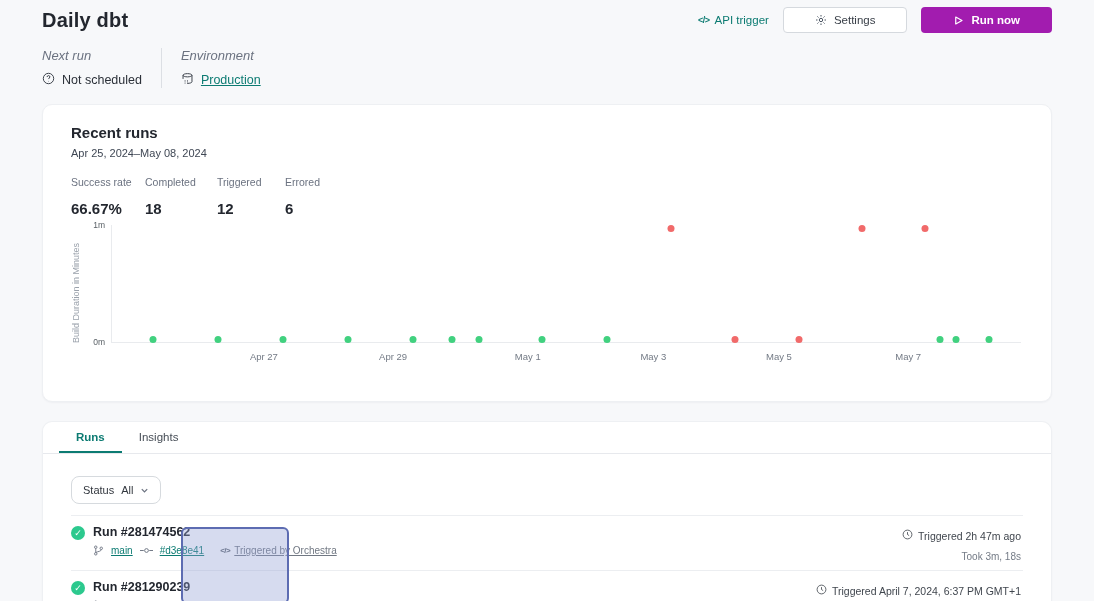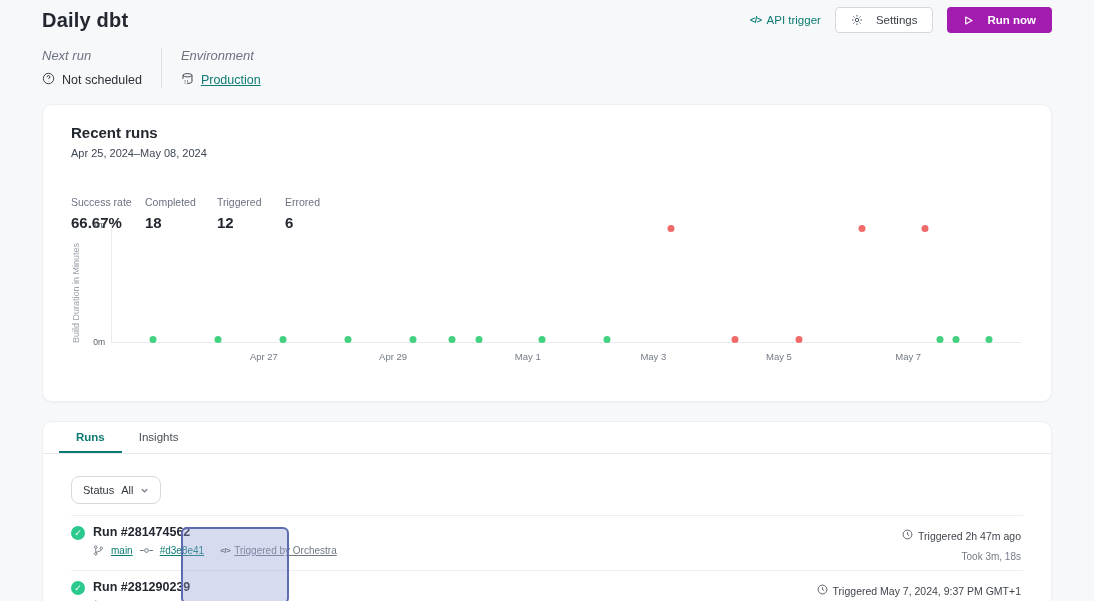--- a/index.html
+++ b/index.html
@@ -10,38 +10,38 @@
     background: #f7f8fa;
     font-family: "Liberation Sans", sans-serif;
     color: #262a33;
   }
   
   .header { display:flex; justify-content:space-between; align-items:center; padding:4px 42px 0 42px; height:36px; }
   .page-title { font-size:20px; font-weight:700; color:#23272f; letter-spacing:.2px; }
   .header-actions { display:flex; align-items:center; gap:14px; }
   .link-teal { color:#0c7b72; font-size:11.5px; text-decoration:none; display:inline-flex; align-items:center; gap:5px; cursor:pointer; }
   .code-glyph { font-size:9px; font-weight:700; letter-spacing:-.5px; }
-  .btn { display:inline-flex; align-items:center; gap:13px; font-size:11.5px; border-radius:4px; padding:6px 15px; cursor:pointer; border:1px solid transparent; font-family:inherit; }
+  .btn { display:inline-flex; align-items:center; gap:7px; font-size:11.5px; border-radius:4px; padding:6px 31px; cursor:pointer; border:1px solid transparent; font-family:inherit; }
   .btn-secondary { background:#fff; border-color:#d5d9de; color:#3a4049; }
   .btn-primary { background:#a21caf; color:#fff; font-weight:600; }
   .btn svg { display:block; }
   
   .meta-row { display:flex; align-items:stretch; margin:12px 42px 0; gap:19px; }
   .meta-block { display:flex; flex-direction:column; gap:9px; }
   .meta-label { font-size:13px; color:#6b7280;font-style:italic; }
   .meta-value { font-size:12.5px; color:#2b3038; display:flex; align-items:center; gap:7px; }
   .meta-divider { width:1px; background:#dcdfe4; }
   .meta-value a { color:#0c7b72; text-decoration:underline; }
   
   .card { background:#fff; border:1px solid #eef0f3; border-radius:10px; margin:0 42px; box-shadow:0 1px 2px rgba(16,24,40,.04); }
   .card-recent { position:relative; margin-top:16px; height:298px; padding:19px 28px 0; }
   .card-title { font-size:15px; font-weight:700; color:#23272f; }
   .card-sub { font-size:11px; color:#3f4754; margin-top:6px; }
   .stats-row { display:flex; margin-top:17px; }
-  .stat-block { display:flex; flex-direction:column; gap:6px;margin-top:20px; }
+  .stat-block { display:flex; flex-direction:column; gap:12px; }
   .stat-block:nth-child(1){ width:74px; } .stat-block:nth-child(2){ width:72px; } .stat-block:nth-child(3){ width:68px; }
   .stat-label { font-size:10.5px; color:#6b7280; }
   .stat-value { font-size:15px; font-weight:700; color:#23272f; }
   
   .chart { position:absolute; left:28px; top:112px; width:953px; height:150px; }
   .chart-ylabel { position:absolute; left:0; top:8px; height:118px; display:flex; align-items:center;
     writing-mode:vertical-rl; transform:rotate(180deg); font-size:9px; color:#9aa1ab; }
   .chart-plot { position:absolute; left:40px; top:8px; width:910px; height:118px;
     border-left:1px solid #e9ebee; border-bottom:1px solid #e9ebee; }
   .ytick { position:absolute; right:calc(100% + 7px); transform:translateY(-50%); font-size:8.5px; color:#596066; }
@@ -288,21 +288,21 @@
         </div>
       </div>
       <div class="run-right">
         <div class="triggered-line">
           <span>
             <svg width="11" height="11" viewBox="0 0 16 16" fill="none" stroke="#40464e" stroke-width="1.2">
               <circle cx="8" cy="8" r="6.4"></circle>
                 <path d="M8 4.5V8l2.4 1.6"></path>
             </svg>
           </span>
-          <span>Triggered May 7, 2024, 9:37 PM GMT+1</span>
+          <span>Triggered April 7, 2024, 6:37 PM GMT+1</span>
         </div>
 
       </div>
     </div>
 
   </div>
 
   <div class="overlay-box"></div>
 </div>
 

